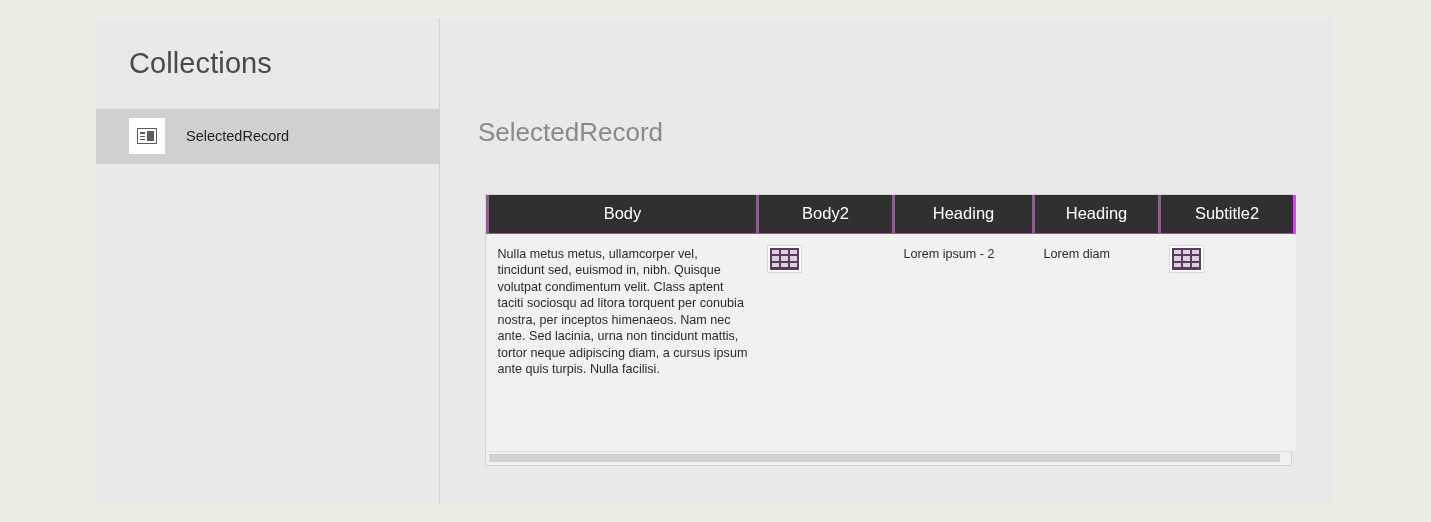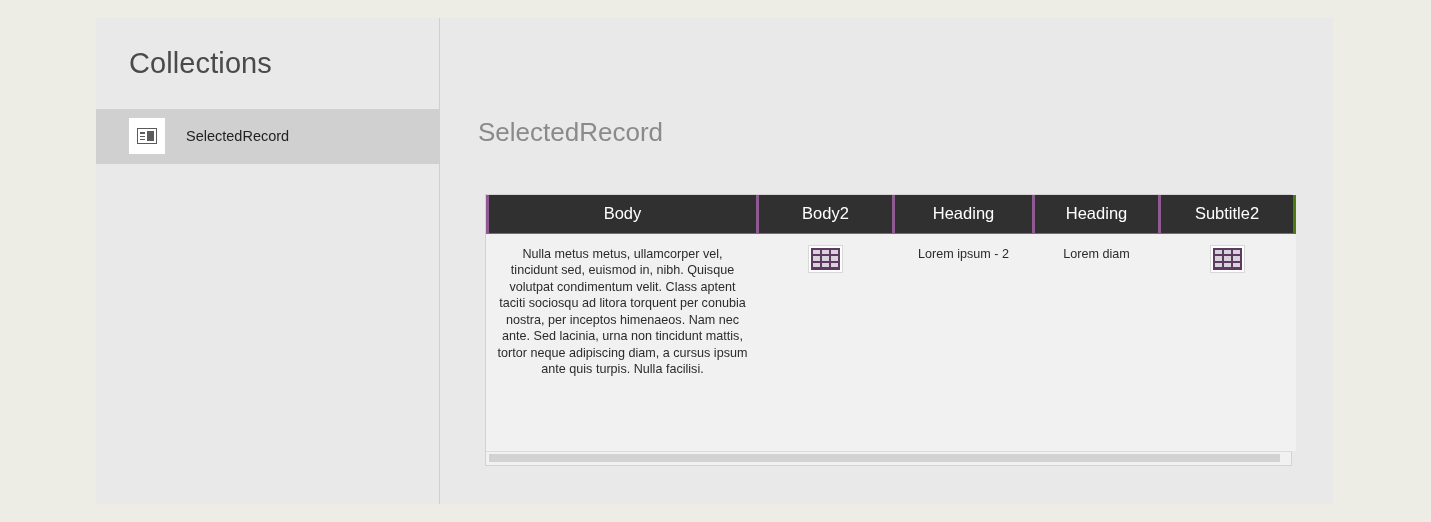--- a/index.html
+++ b/index.html
@@ -118,30 +118,30 @@
     text-align: center;
     border-left: 3px solid #8f5a92;
     border-bottom: 1px solid #8f5a92;
     padding: 0 6px;
     box-sizing: border-box;
     white-space: nowrap;
     overflow: hidden;
     text-overflow: ellipsis;
   }
   table.data-grid thead th:last-child {
-    border-right: 3px solid #4d7c0f;
+    border-right: 3px solid #d946ef;
   }
   table.data-grid tbody td {
     background: #f1f1f1;
     color: #2b2b2b;
     font-size: 12.6px;
     line-height: 16.5px;
     vertical-align: top;
     padding: 12px 10px 12px 10px;
-    text-align: center;
+    text-align: left;
     border: none;
     box-sizing: border-box;
     word-wrap: break-word;
   }
   tbody tr.grid-row {
     height: 218px;
   }
 
   
   col.col-body    { width: 270px; }

